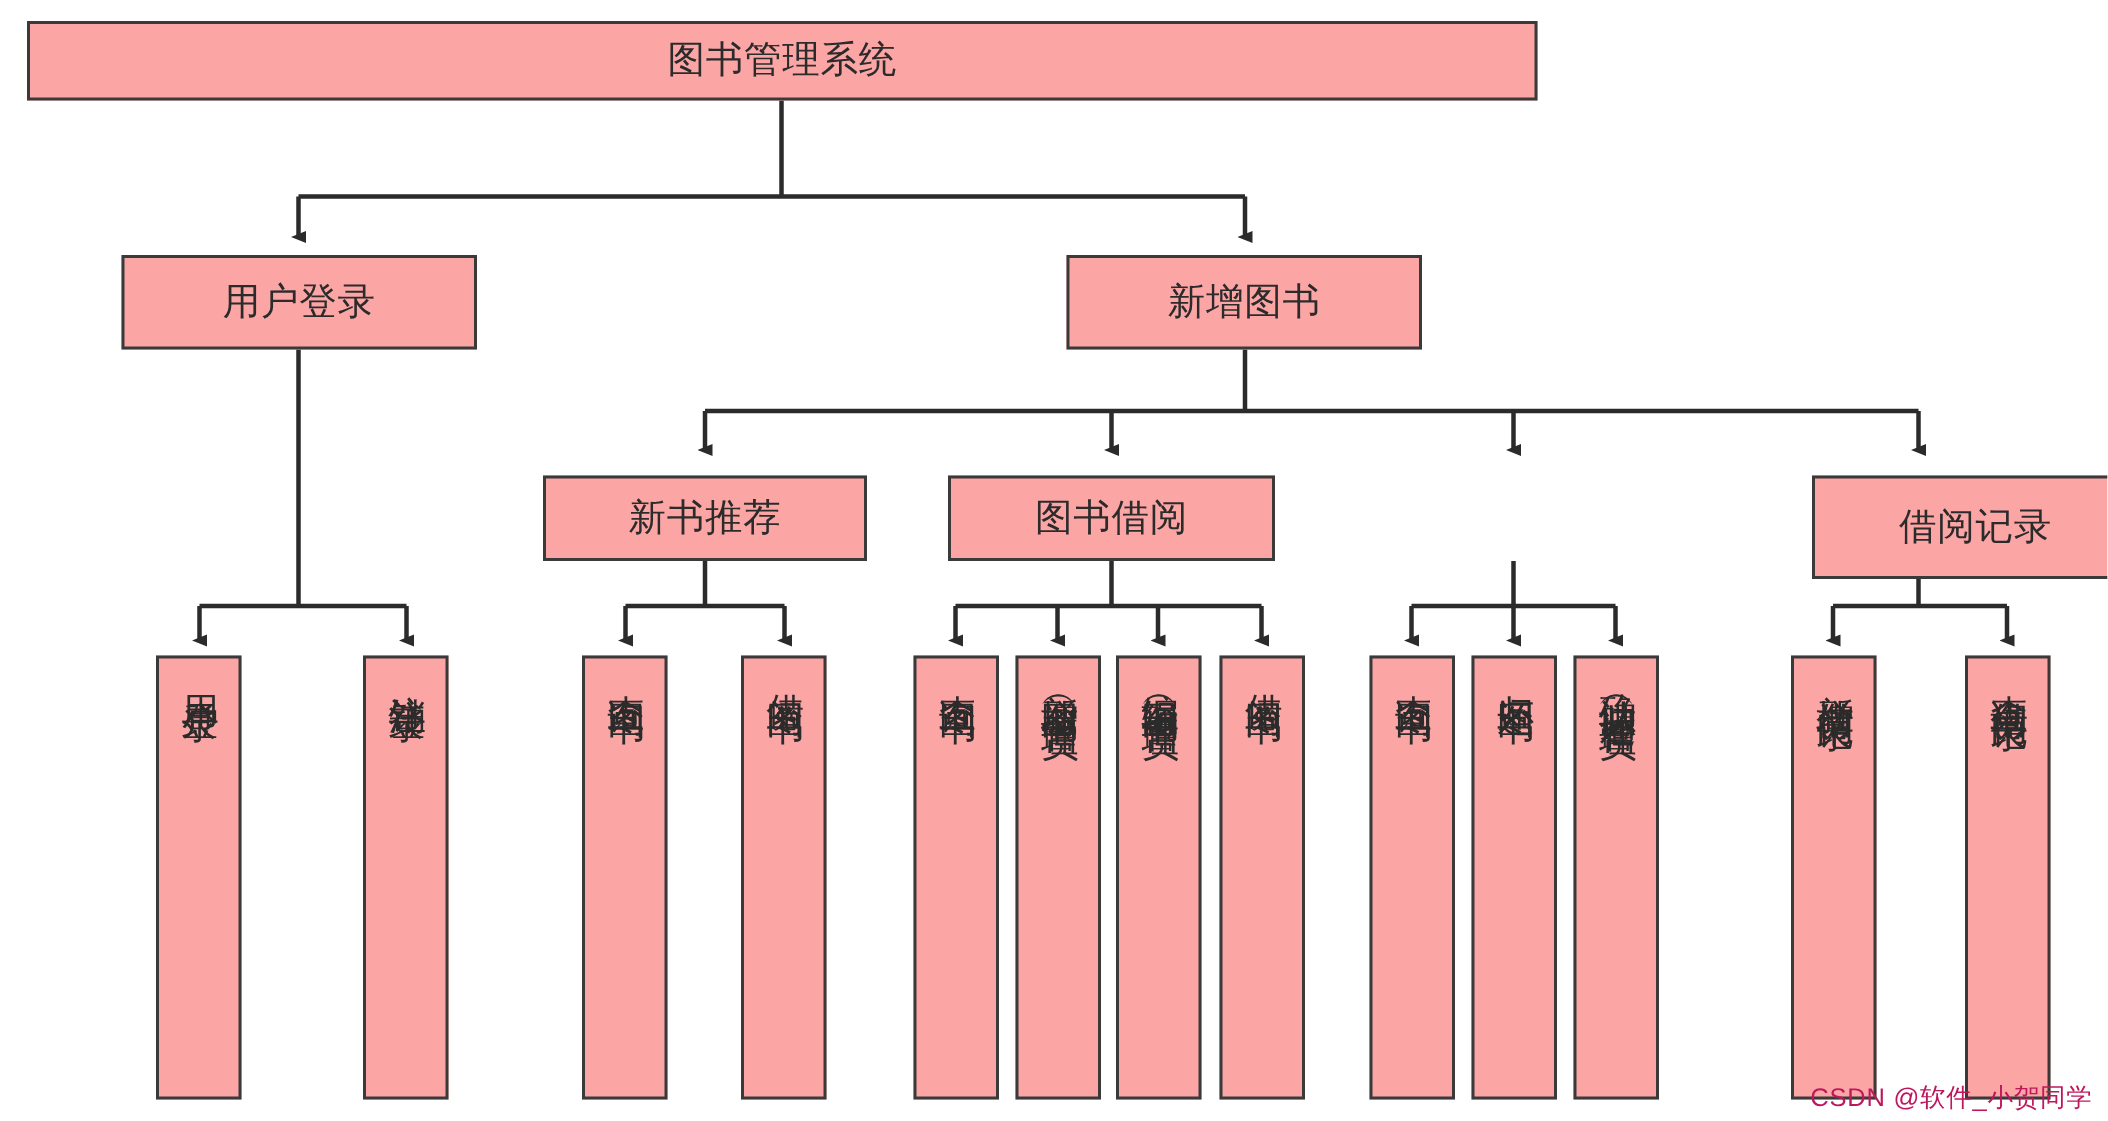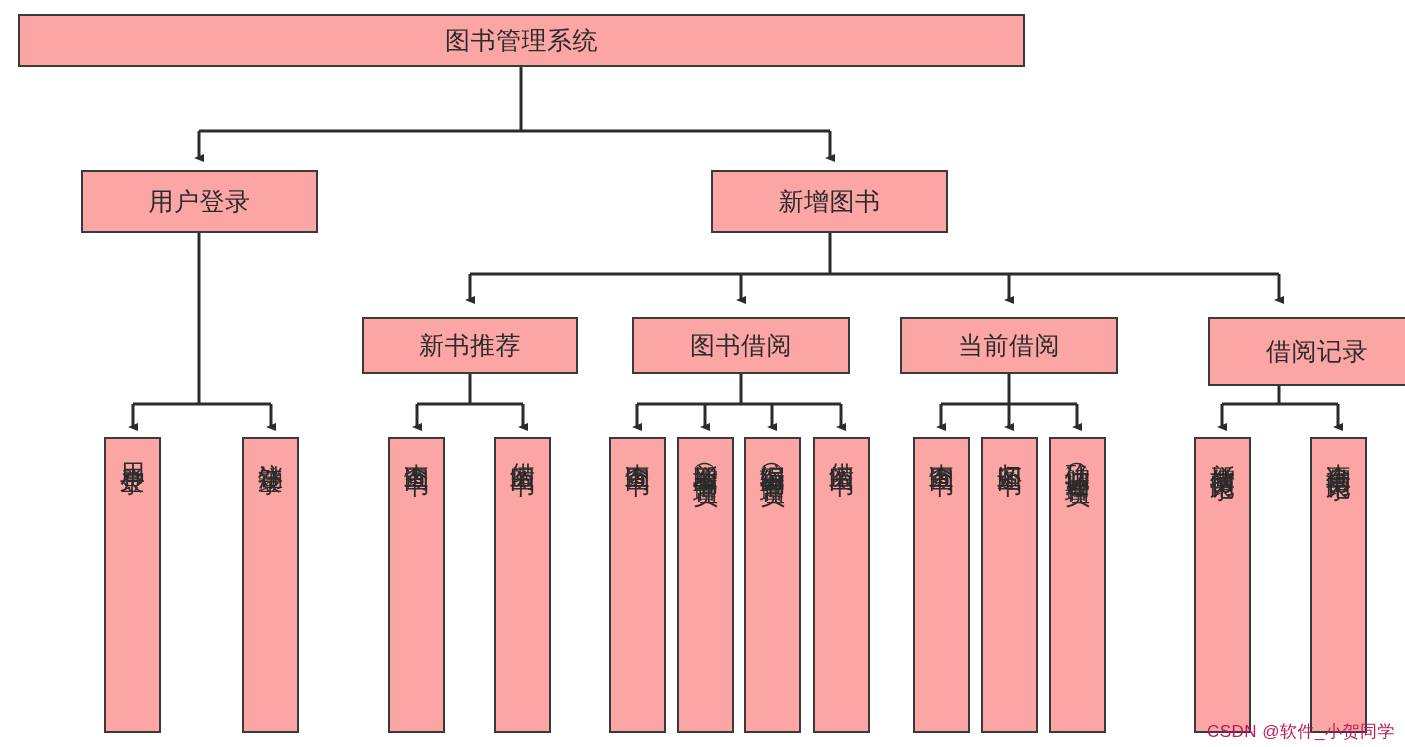--- a/index.html
+++ b/index.html
@@ -138,23 +138,20 @@
   <div class="node h" style="left:711px; top:170px; width:237px; height:63px;">
     <span class="label">新增图书</span>
   </div>
 
   <div class="node h" style="left:362px; top:317px; width:216px; height:57px;font-family:Liberation Serif, serif;">
     <span class="label">新书推荐</span>
   </div>
   <div class="node h" style="left:632px; top:317px; width:218px; height:57px;">
     <span class="label">图书借阅</span>
   </div>
-  <div class="node h" style="left:900px; top:317px; width:218px; height:57px;">
-    <span class="label">当前借阅</span>
-  </div>
   <div class="node h" style="left:1208px; top:317px; width:218px; height:69px;">
     <span class="label">借阅记录</span>
   </div>
 
   <div class="node v" style="left:104px; top:437px; width:57px; height:296px;">
     <span class="label">用户登录</span>
   </div>
   <div class="node v" style="left:242px; top:437px; width:57px; height:296px;">
     <span class="label">注销登录</span>
   </div>

